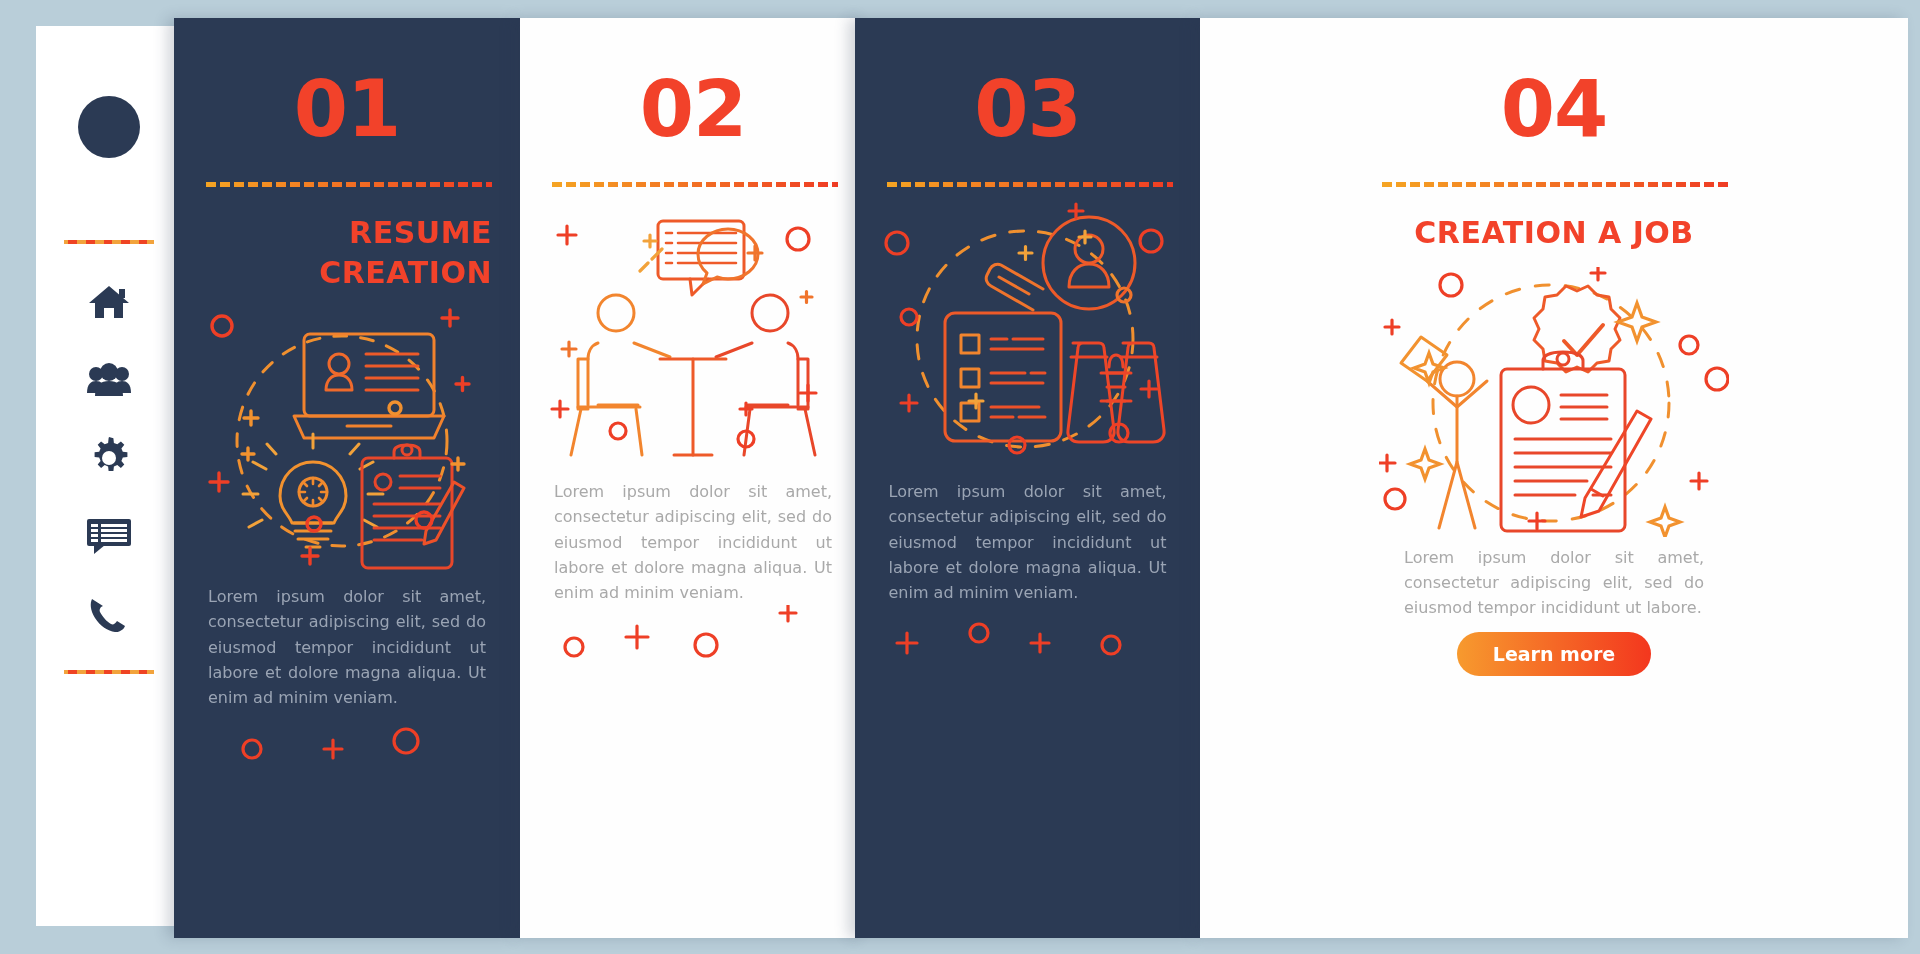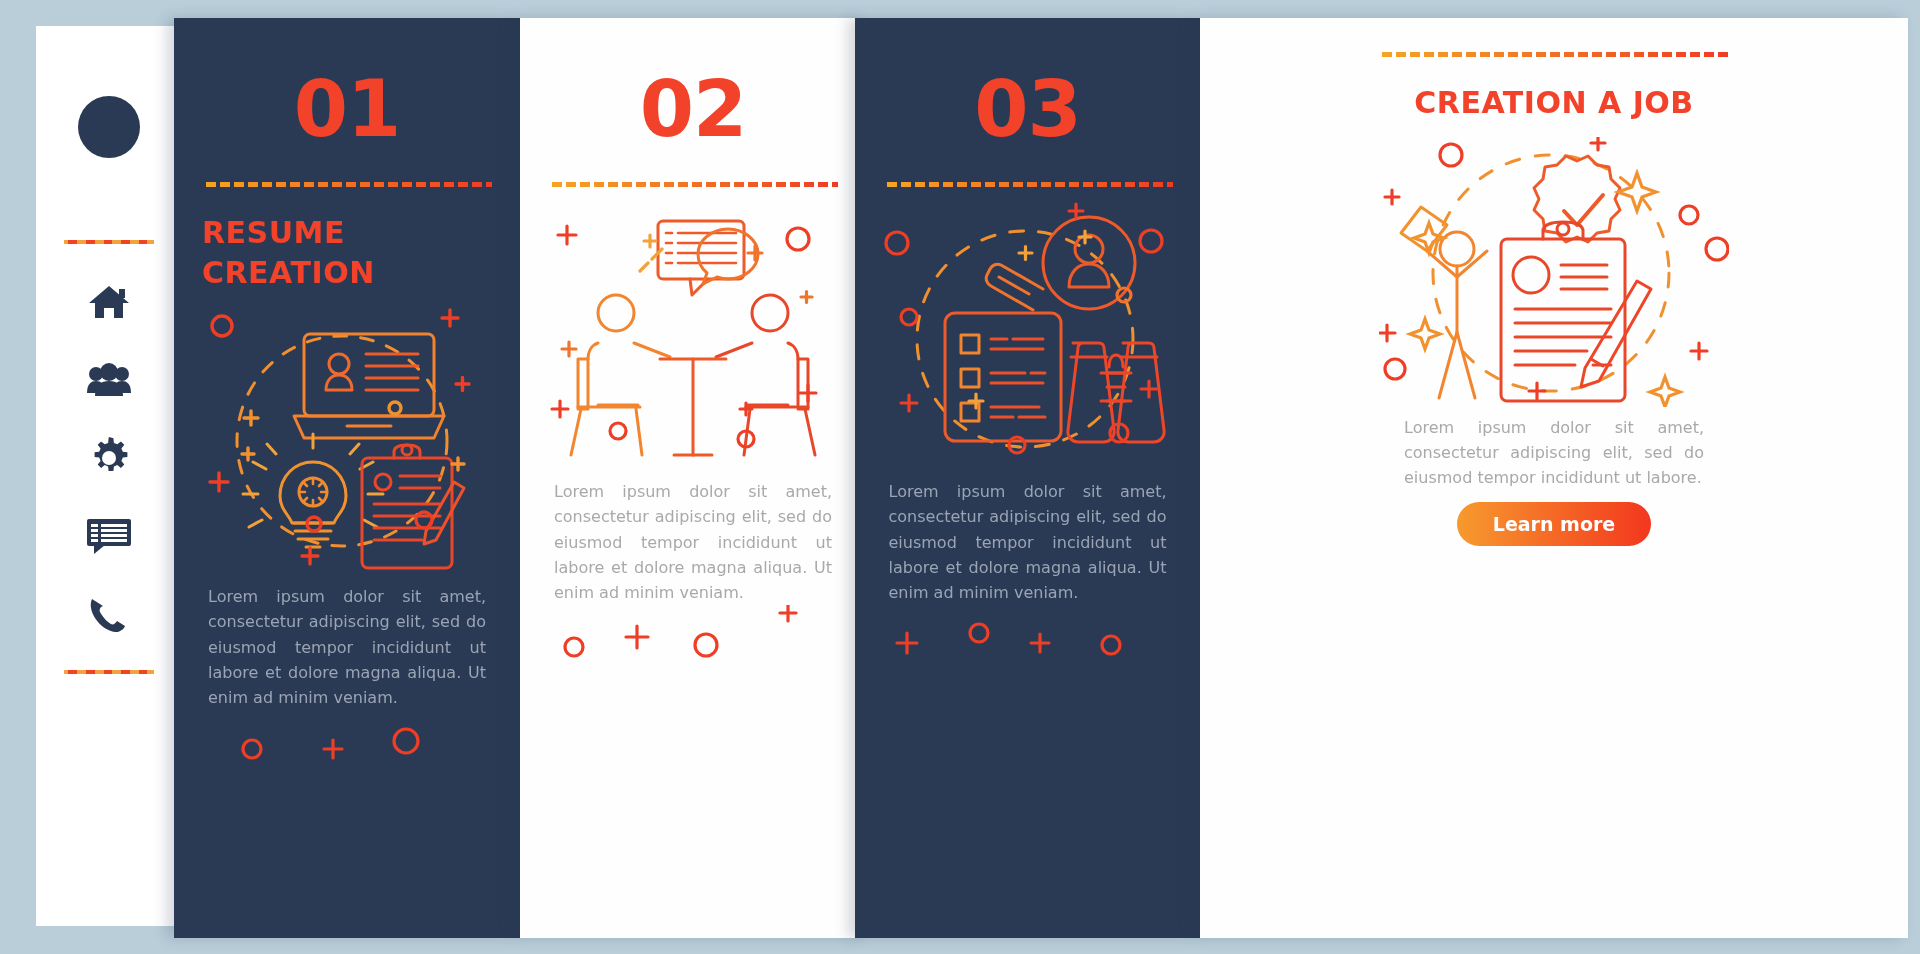--- a/index.html
+++ b/index.html
@@ -119,21 +119,21 @@
     mask-image: repeating-linear-gradient(to right, transparent 0 4px, #000 4px 14px);
     background: linear-gradient(to right, #f5a623, #ef3b24);
   }
   .card-4 .divider { width: 352px; }
 
   .card-title {
     margin-top: 26px;
     font-size: 30px;
     font-weight: bold;
     color: #f2422a;
-    text-align: left;
+    text-align: right;
     line-height: 1.32;
     letter-spacing: 0.5px;
     font-family: "DejaVu Sans", sans-serif;
   }
 
   .illustration {
     position: relative;
     width: 290px;
     height: 270px;
     margin-top: 14px;
@@ -441,20 +441,21 @@
             <path d="M148 38 h18 M157 29 v18"></path>
             <circle cx="228" cy="40" r="9"></circle>
           </g>
         </svg>
       </div>
     </div>
   </div>
 
   <div class="card light card-4">
     <div class="card-inner">
+      <div class="step-number">04</div>
       <div class="divider"></div>
       <div class="card-title">CREATION A JOB</div>
 
       <div class="illustration">
         <svg viewBox="0 0 350 270">
           <g fill="none" stroke="#ee5a29" stroke-width="3" stroke-linecap="round" stroke-linejoin="round">
             <circle cx="172" cy="136" r="118" stroke="#f0902f" stroke-dasharray="14 16"></circle>
 
             <path d="M178 28 l9 -9 11 5 11-5 9 9 12 2 2 12 9 9 -5 11 5 11 -9 9 -2 12 -12 2 -9 9 -11-5 -11 5 -9-9 -12-2 -2-12 -9-9 5-11 -5-11 9-9 2-12 z" stroke="#ee5a29"></path>
             <path d="M185 74 l13 14 26-30" stroke="#ee5a29" stroke-width="4"></path>

